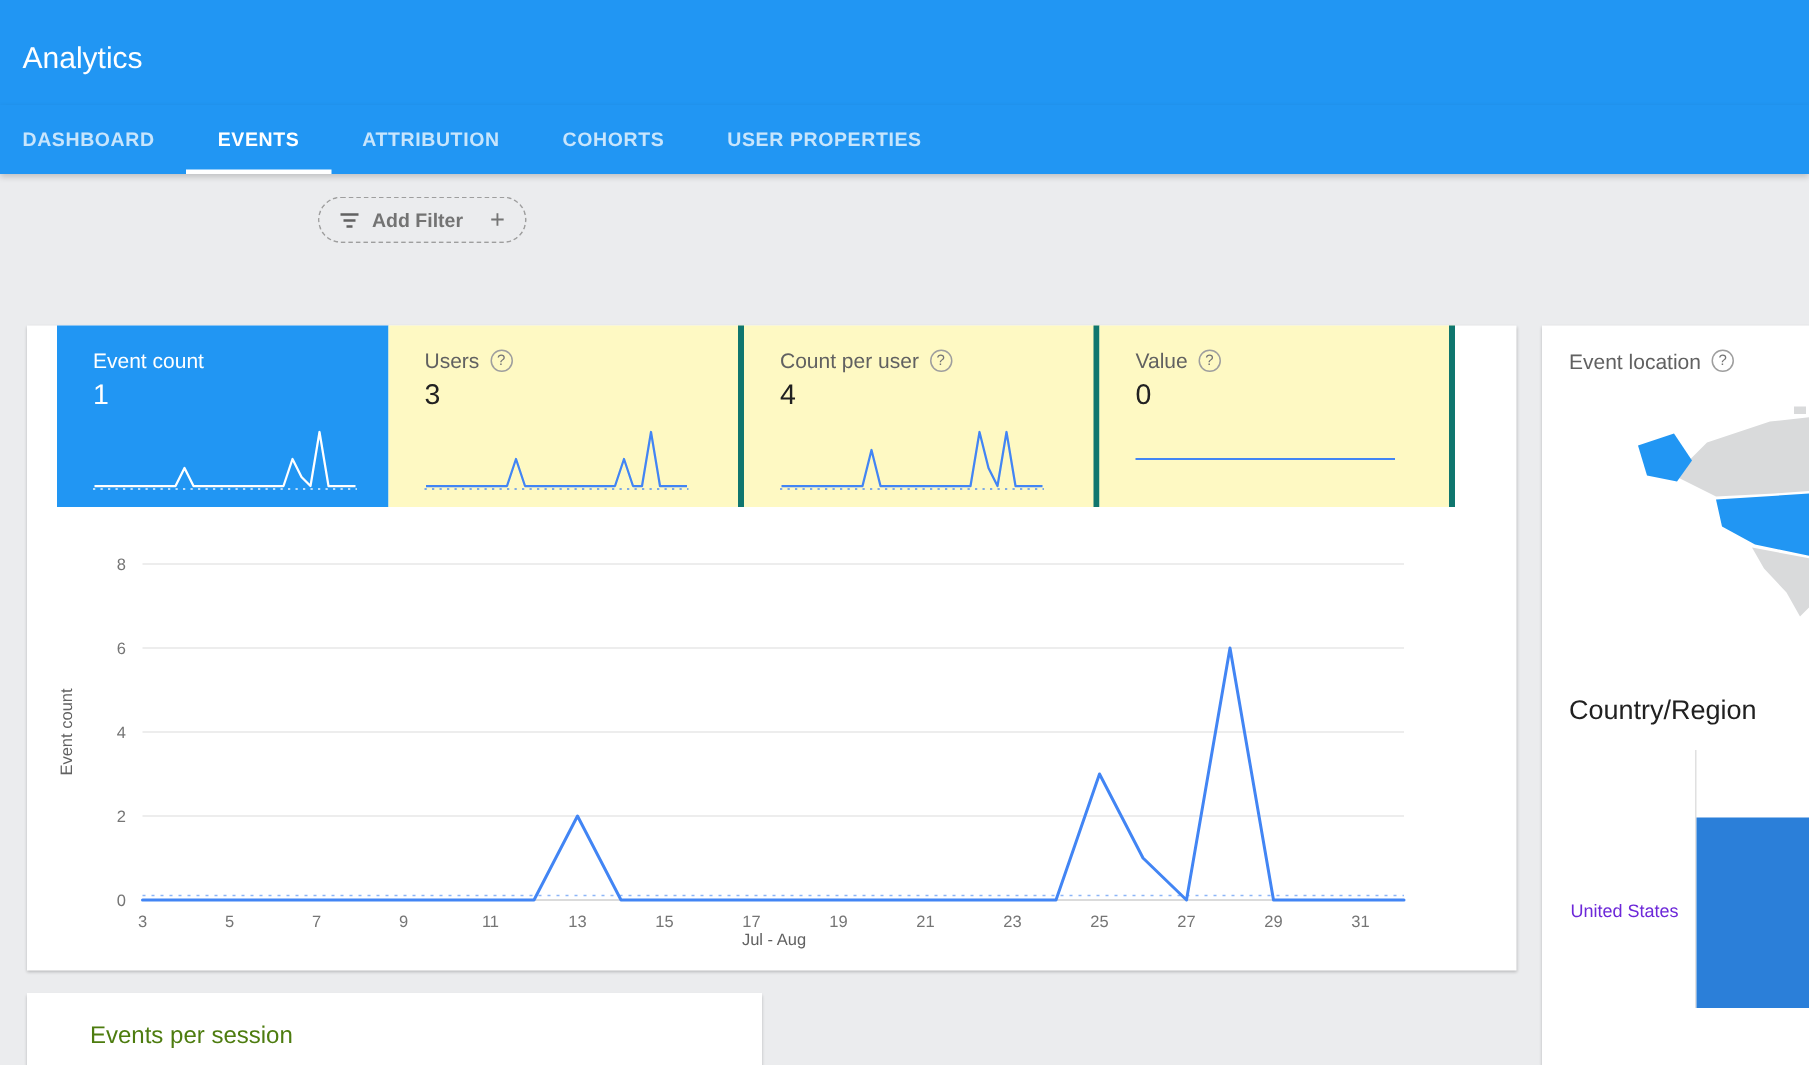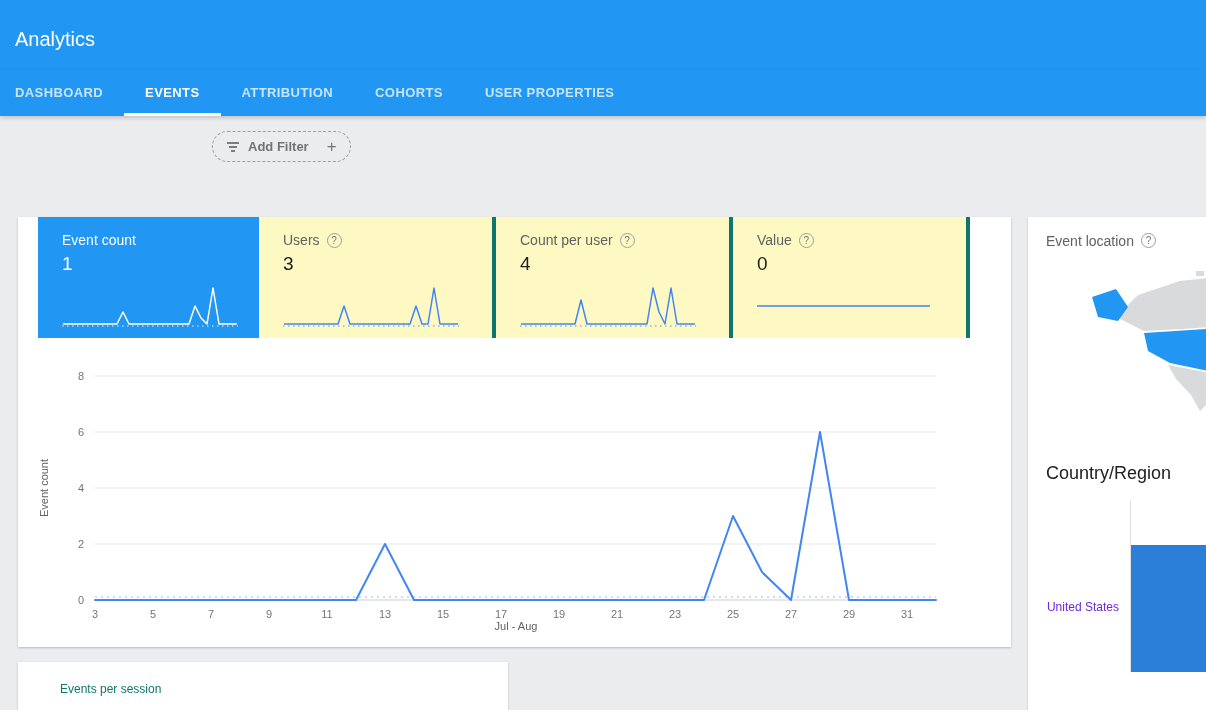--- a/index.html
+++ b/index.html
@@ -48,21 +48,21 @@
 
   
   .loc-title { position:absolute; left:18px; top:16px; font-size:14px; color:#616161; display:flex; align-items:flex-start; gap:7px; }
   .map { position:absolute; left:60px; top:42px; }
   .country-region { position:absolute; left:18px; top:246px; font-size:18px; color:#212121; }
   .loc-axis { position:absolute; left:102px; top:283px; width:1px; height:172px; background:#e0e0e0; }
   .country-label { position:absolute; left:0; top:383px; width:97px; padding-right:6px; text-align:right; font-size:12px; color:#6d28d9; }
   .country-bar { position:absolute; left:103px; top:328px; width:207px; height:127px; background:#2b7fd9; }
 
   
-  .session-title { padding:20px 0 0 22px; font-size:12px; color:#0f766e; }
+  .session-title { padding:20px 0 0 22px; font-size:16px; color:#4d7c0f; }
 </style>
 </head>
 <body>
 
 <div class="screen">
 
   <div class="header">
     <div class="header-title">Analytics</div>
   </div>
 

